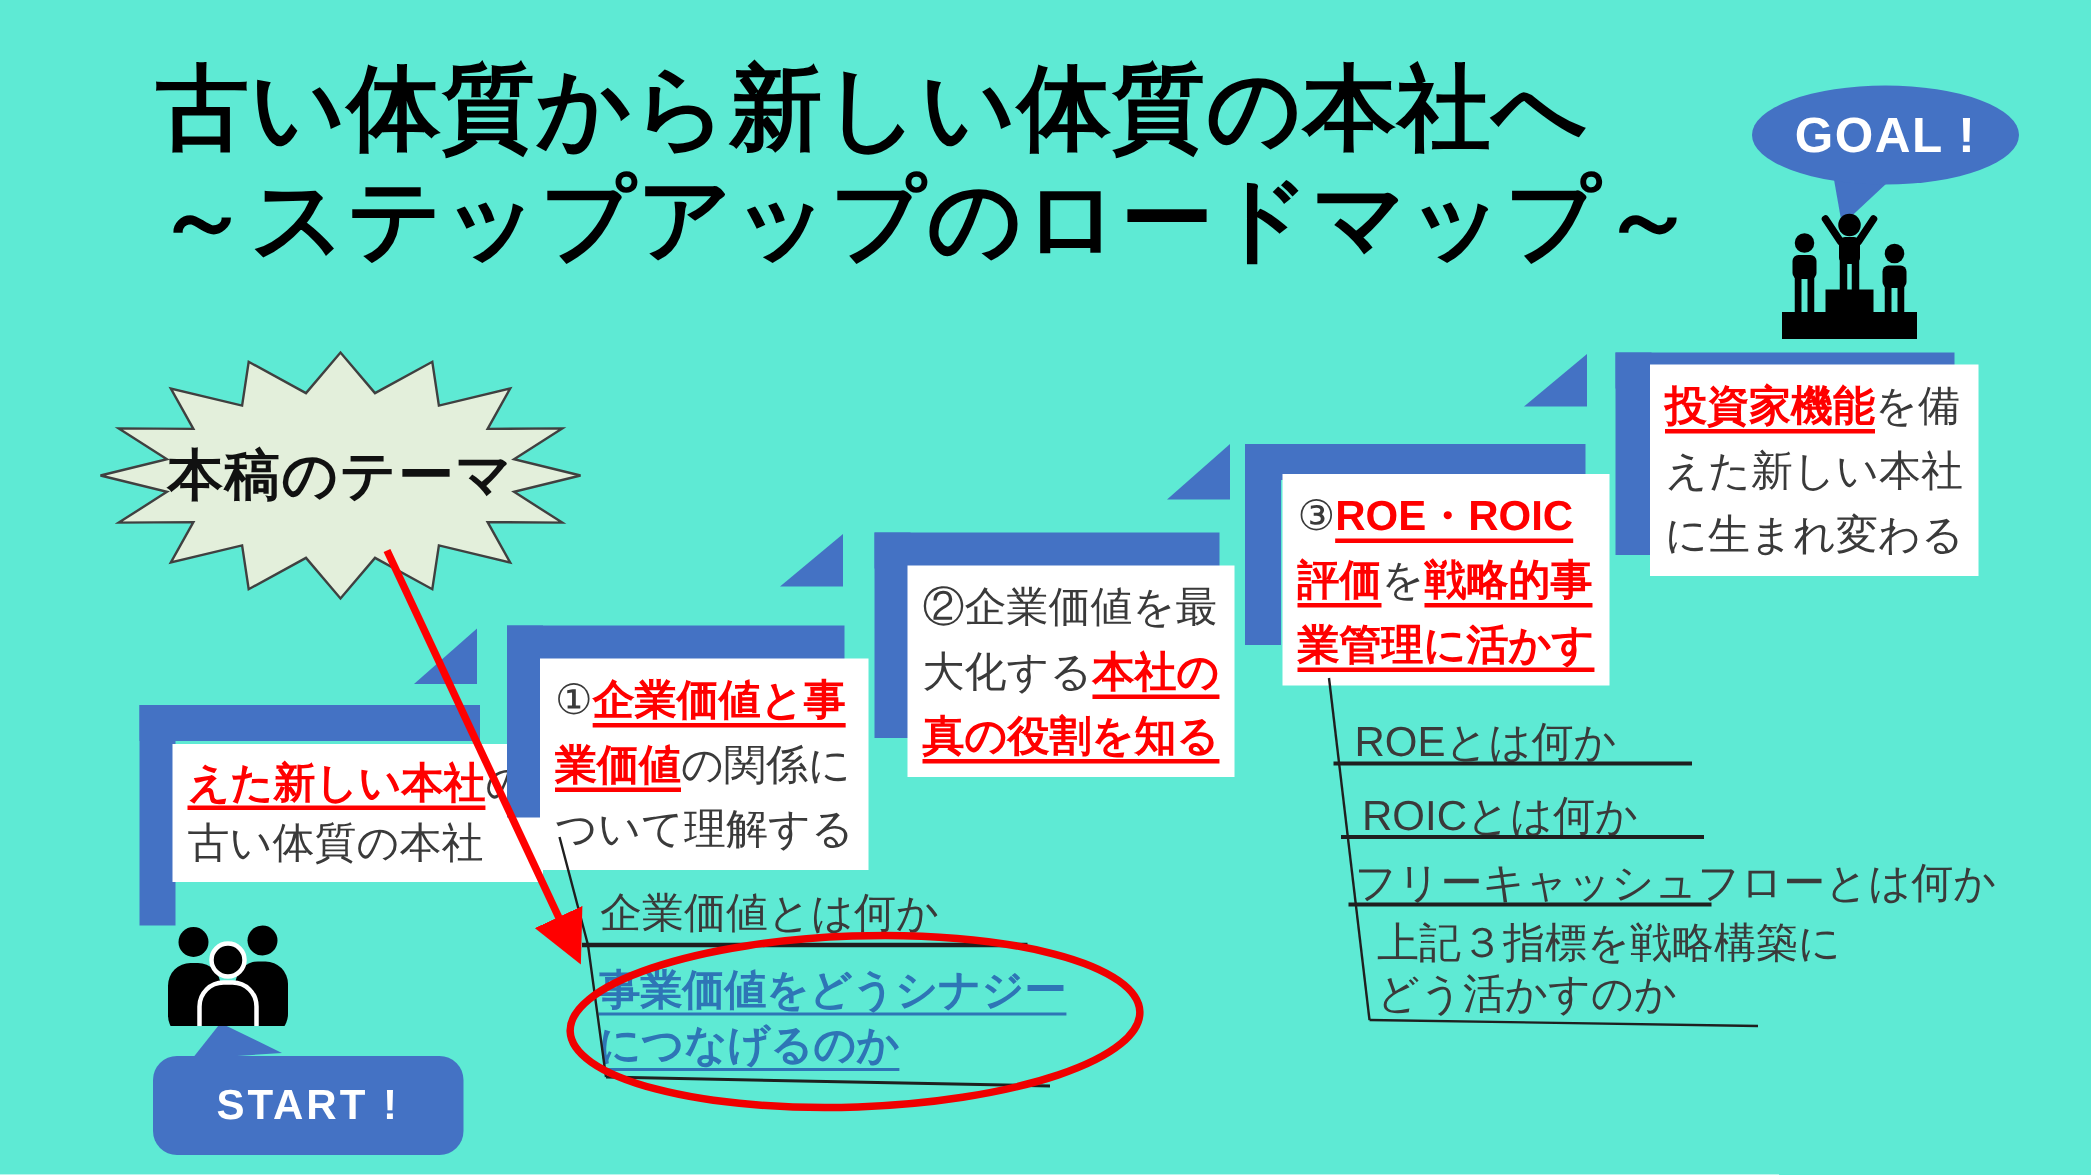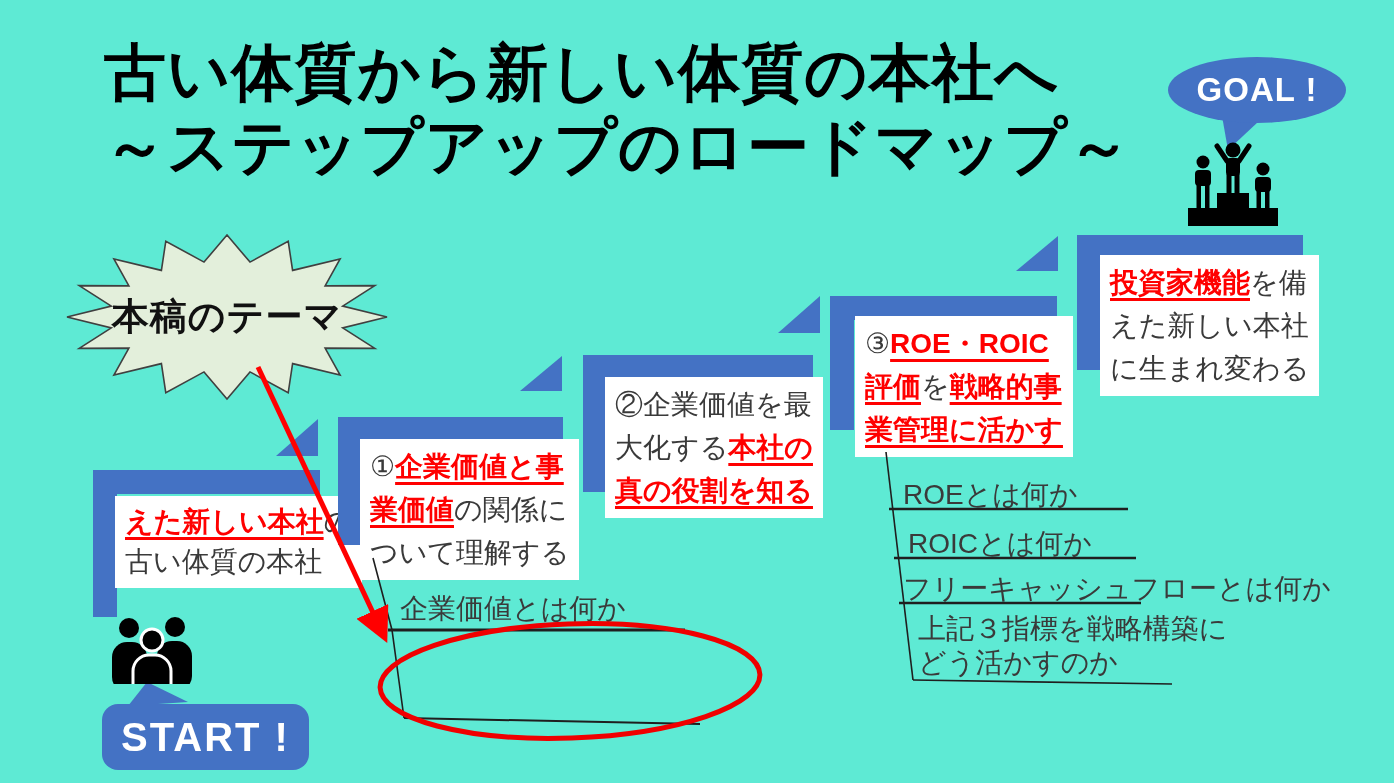--- a/index.html
+++ b/index.html
@@ -19,21 +19,21 @@
 
   
   .goal{position:absolute;left:1168px;top:57px;width:178px;height:66px;background:var(--blue);
         border-radius:50%;display:flex;align-items:center;justify-content:center;z-index:30;
         color:#fff;font-weight:bold;font-size:33px;letter-spacing:1px}
   .goal-tail{position:absolute;left:1210px;top:112px;z-index:29}
 
   
   .start{position:absolute;left:102px;top:704px;width:207px;height:66px;background:var(--blue);
          border-radius:16px;display:flex;align-items:center;justify-content:center;z-index:30;
-         color:#fff;font-weight:bold;font-size:40px;letter-spacing:2px}
+         color:#fff;font-weight:bold;font-size:28px;letter-spacing:2px}
   .start-tail{position:absolute;left:122px;top:678px;z-index:29}
 
   
   .burst{position:absolute;left:62px;top:232px;z-index:25}
   .burst-label{position:absolute;left:62px;top:232px;width:330px;height:170px;z-index:26;
                display:flex;align-items:center;justify-content:center;
                font-size:37px;font-weight:bold;color:#111;letter-spacing:1px}
 
   
   .step{position:absolute;z-index:10}
@@ -134,28 +134,32 @@
     <div class="step-text" style="left:25px;top:20px;line-height:43px">
         <div class="sline"><span class="seg-plain">③</span><span class="seg-red">ROE・ROIC</span></div>
         <div class="sline"><span class="seg-red">評価</span><span class="seg-plain">を</span><span class="seg-red">戦略的事</span></div>
         <div class="sline"><span class="seg-red">業管理に活かす</span></div>
       </div>
   </div>
 
   <div class="step" style="left:1077px;top:235px">
     <div class="bar-top" style="width:226px"></div>
     <div class="bar-left" style="height:135px"></div>
-    <div class="step-text" style="left:23px;top:20px;line-height:43px">
+    <div class="step-text" style="left:23px;top:8px;line-height:43px">
         <div class="sline"><span class="seg-red">投資家機能</span><span class="seg-plain">を備</span></div>
         <div class="sline"><span class="seg-plain">えた新しい本社</span></div>
         <div class="sline"><span class="seg-plain">に生まれ変わる</span></div>
       </div>
   </div>
 
   <div class="subitem" style="left:400px;top:590px">企業価値とは何か</div>
+  <div class="blue-link" style="left:399px;top:641px">
+    <div class="u">事業価値をどうシナジー</div>
+    <div class="u">につなげるのか</div>
+  </div>
 
   <div class="subitem" style="left:908px;top:525px">ROICとは何か</div>
   <div class="subitem" style="left:903px;top:476px">ROEとは何か</div>
   <div class="subitem" style="left:903px;top:570px">フリーキャッシュフローとは何か</div>
   <div class="subitem" style="left:918px;top:612px;line-height:34px">
     <div>上記３指標を戦略構築に</div>
     <div>どう活かすのか</div>
   </div>
 
   <svg class="icon-svg" style="left:111px;top:616px" width="92" height="68" viewBox="0 0 92 68">

